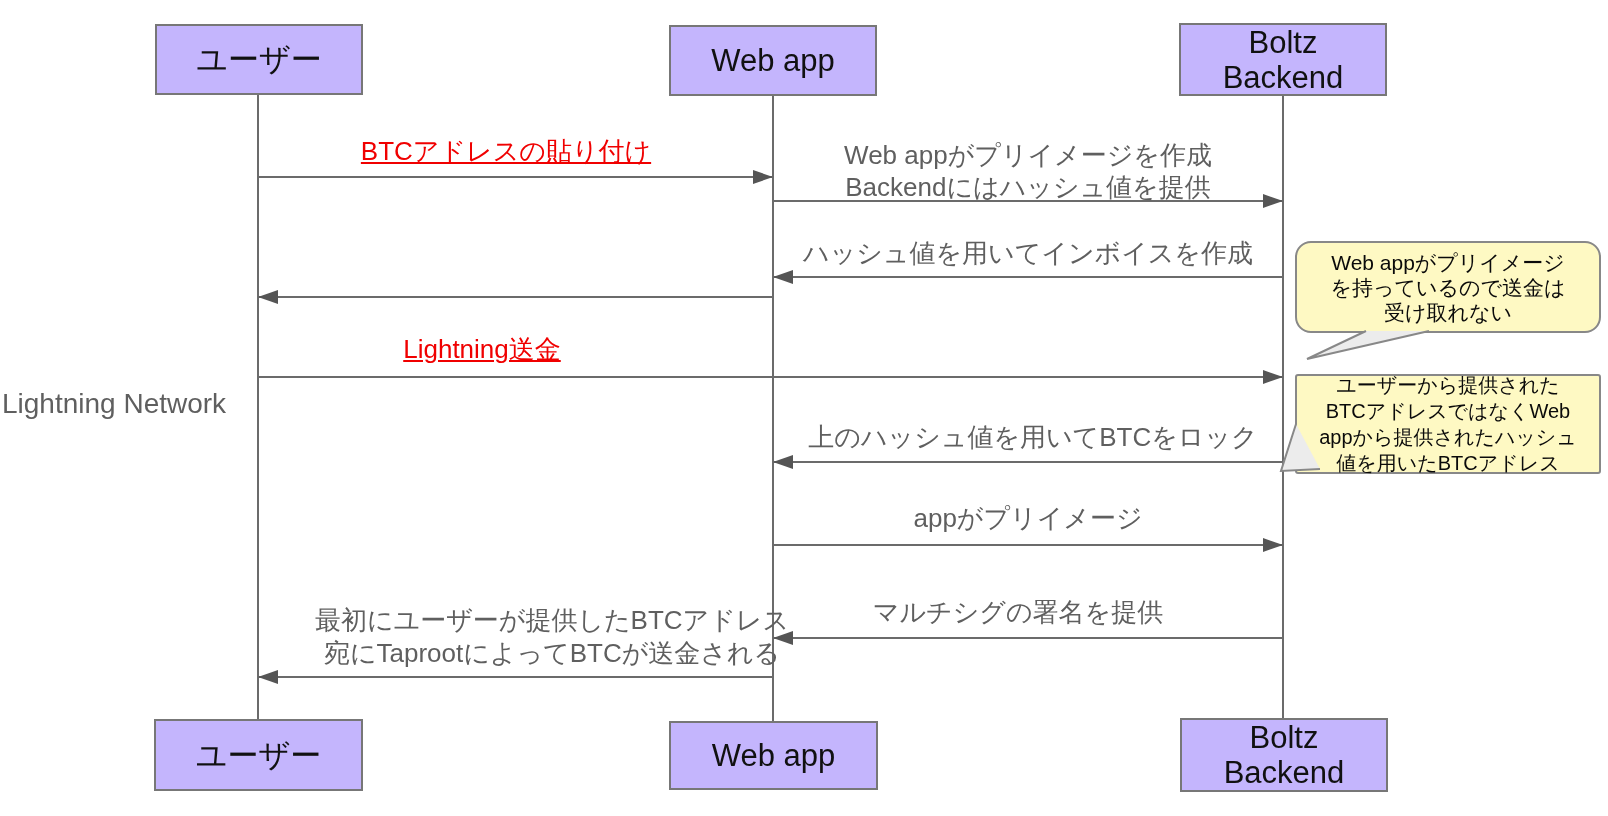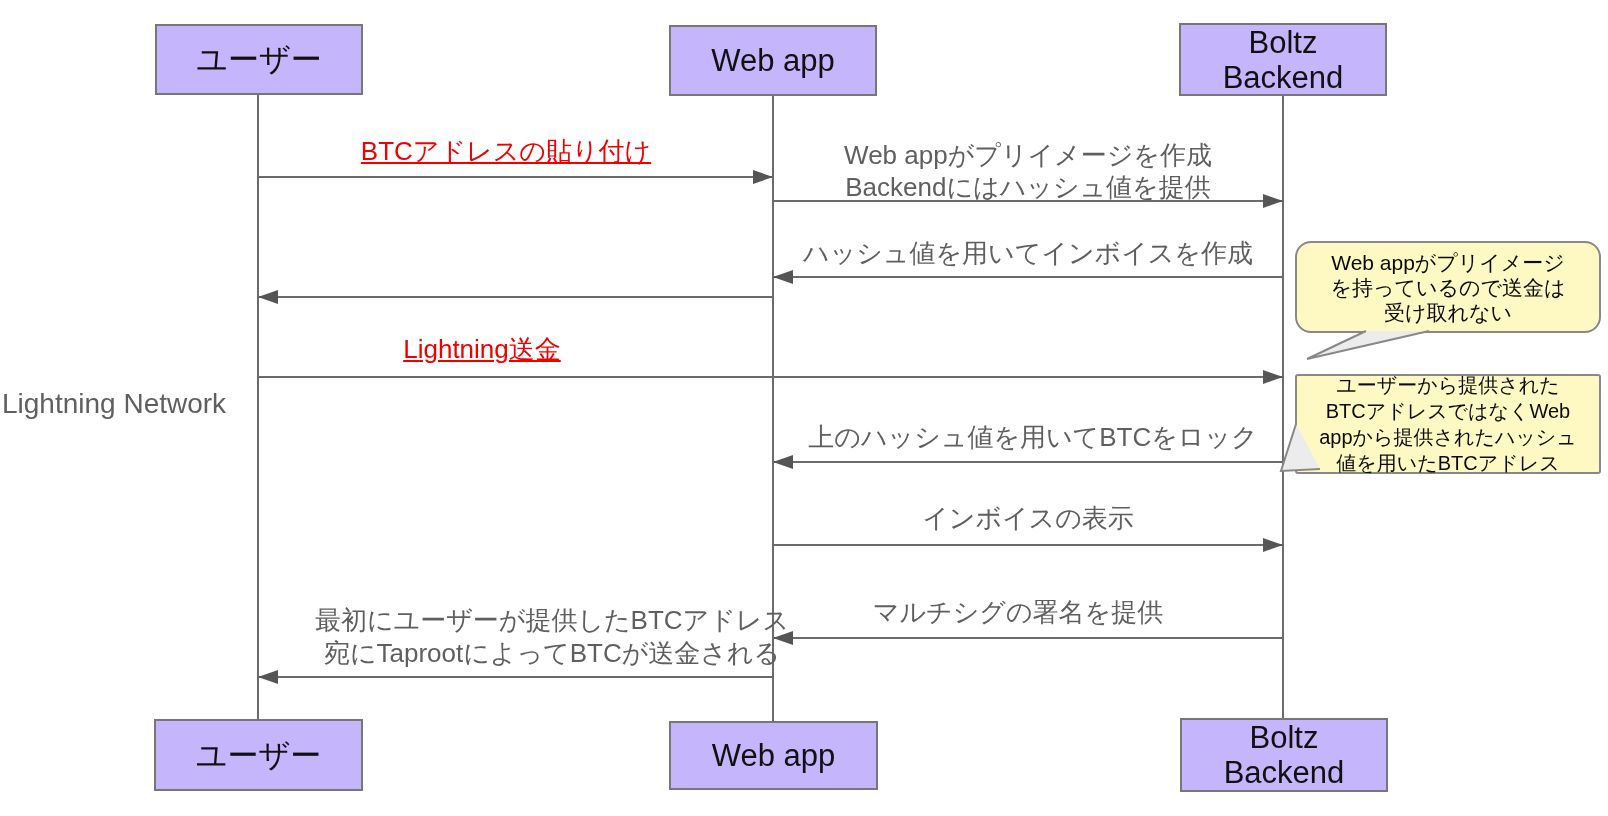--- a/index.html
+++ b/index.html
@@ -129,21 +129,21 @@
     <span>Boltz
 Backend</span>
   </div>
 
   <div class="msg red" id="m0">BTCアドレスの貼り付け</div>
   <div class="msg" id="m2">ハッシュ値を用いてインボイスを作成</div>
   <div class="msg lh32" id="m1">Web appがプリイメージを作成
 Backendにはハッシュ値を提供</div>
   <div class="msg red" id="m4">Lightning送金</div>
   <div class="msg" id="m5">上のハッシュ値を用いてBTCをロック</div>
-  <div class="msg" id="m6">インボイスの表示</div>
+  <div class="msg" id="m6">appがプリイメージ</div>
   <div class="msg" id="m7">マルチシグの署名を提供</div>
   <div class="msg lh33" id="m8">最初にユーザーが提供したBTCアドレス
 宛にTaprootによってBTCが送金される</div>
 
   <div class="side" id="side-label">Lightning Network</div>
 
   <div class="callout" id="callout-1">
     <span>Web appがプリイメージ
 を持っているので送金は
 受け取れない</span>

